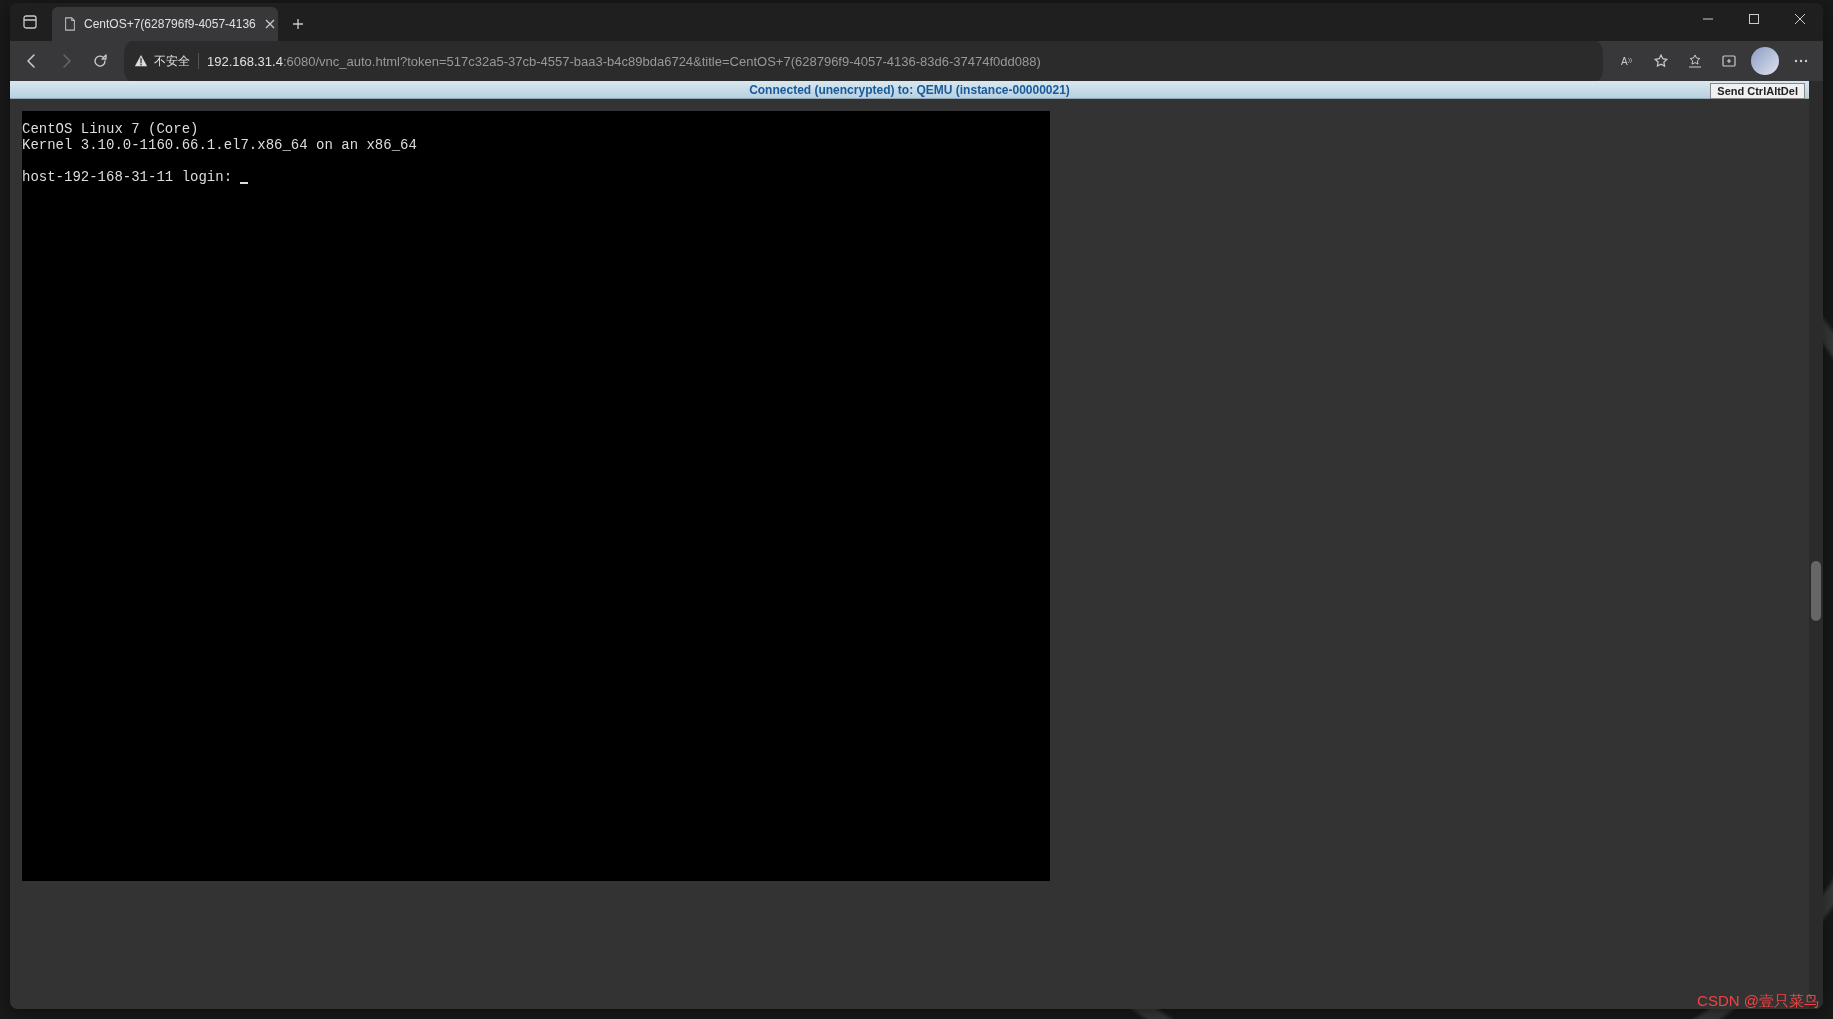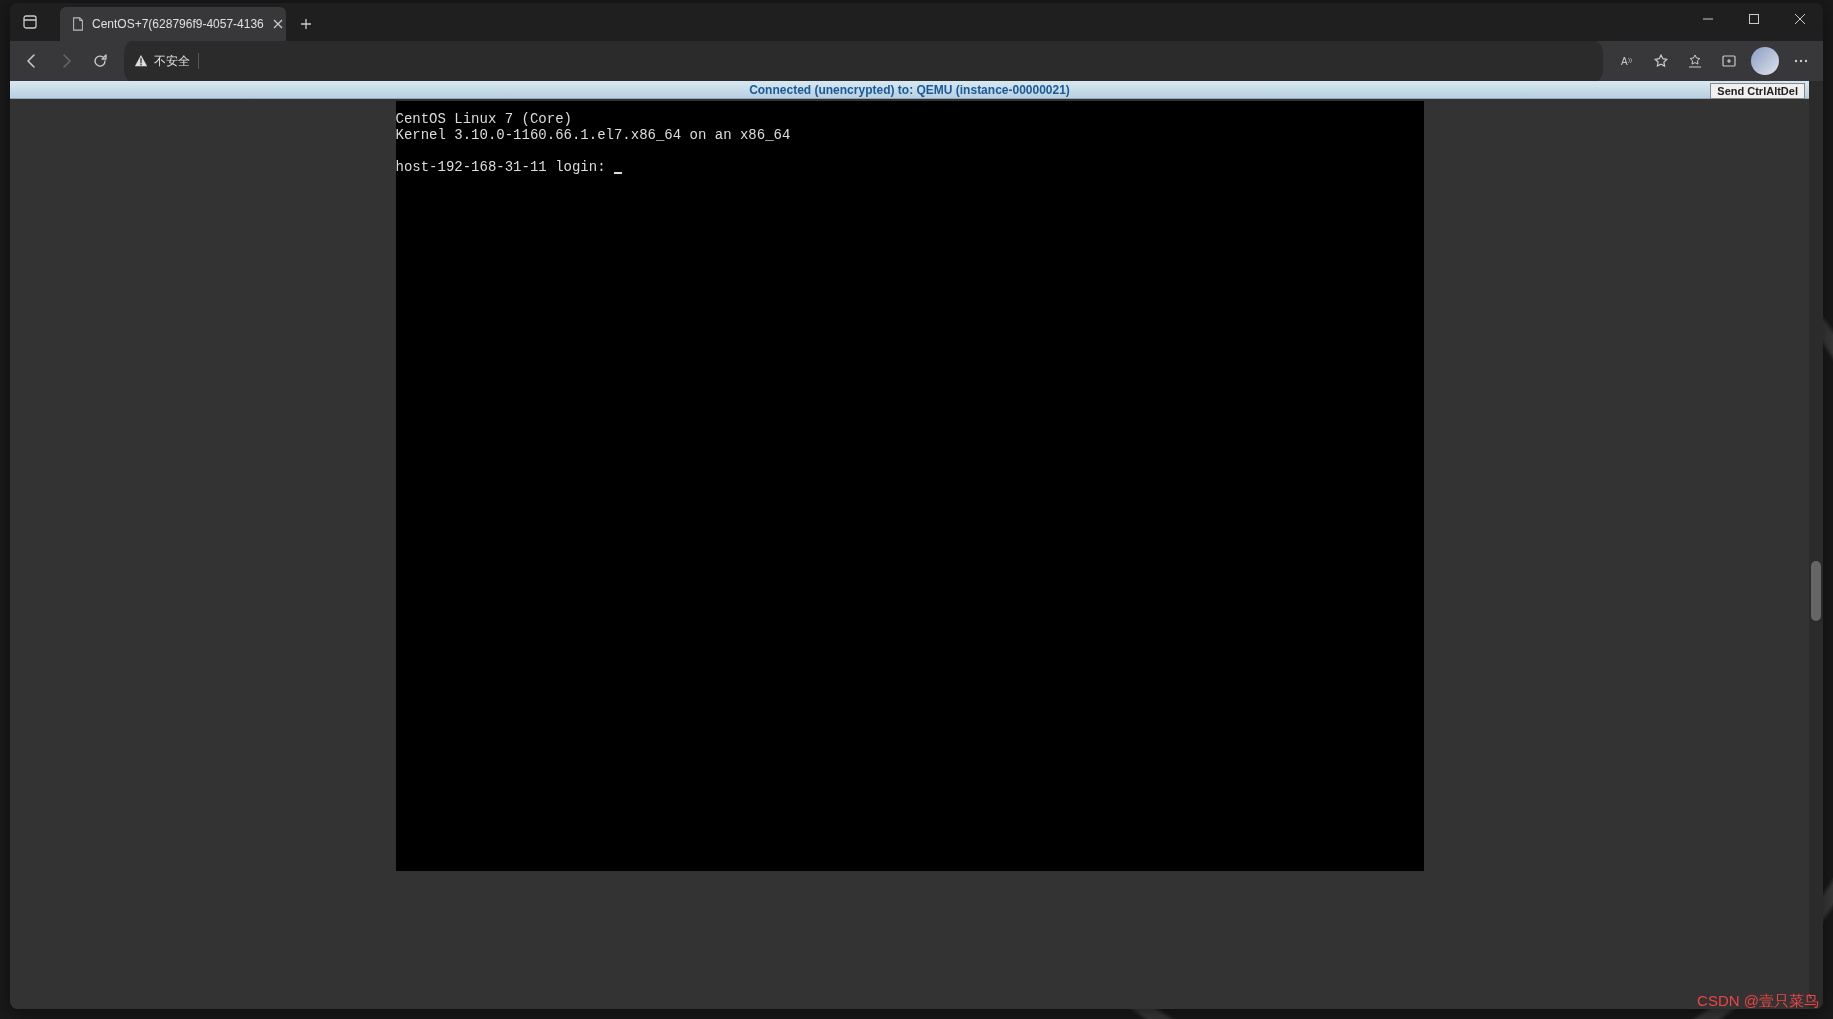--- a/index.html
+++ b/index.html
@@ -69,21 +69,21 @@
       height: 34px;
       min-width: 200px;
       max-width: 240px;
       background: #38383b;
       border-radius: 6px 6px 0 0;
       display: flex;
       align-items: center;
       padding: 0 0 0 10px;
       color: #e0e0e0;
       font-size: 12px;
-      margin-left: 10px;
+      margin-left: 2px;
       gap: 6px;
       justify-content: space-between;
     }
     
     .tab-favicon {
       width: 16px;
       height: 16px;
       display: flex;
       align-items: center;
       justify-content: center;
@@ -276,22 +276,21 @@
       font-size: 11px;
       color: #222;
       cursor: pointer;
       font-family: Arial, sans-serif;
       font-weight: bold;
     }
     
     
     .vnc-console-wrapper {
       display: flex;
-      justify-content: center;
-      padding: 2px;
+      padding: 12px;
       margin-right: 14px;
     }
     
     .vnc-console {
       width: 1028px;
       height: 770px;
       background: #000000;
       margin-top: 0;
       padding: 10px 0 0 0;
     }
@@ -403,20 +402,23 @@
       <div class="security-indicator">
         <span>
           <svg width="14" height="14" viewBox="0 0 16 16">
               <path d="M8 1L1 14h14z" fill="#ddd"></path>
               <path d="M8 5v5M8 12v.5" stroke="#333" stroke-width="1.5" stroke-linecap="round"></path>
             </svg>
         </span>
         <span>不安全</span>
       </div>
       <div class="divider"></div>
+      <div class="url-text">
+        <span class="url-host">192.168.31.4</span><span>:6080/vnc_auto.html?token=517c32a5-37cb-4557-baa3-b4c89bda6724&amp;title=CentOS+7(628796f9-4057-4136-83d6-37474f0dd088)</span>
+      </div>
     </div>
 
     <div class="toolbar-right">
       <div class="tool-btn">
         <svg width="16" height="16" viewBox="0 0 16 16">
             <text x="2" y="12" font-size="10" fill="currentColor" font-family="Arial">A</text>
             <text x="9" y="9" font-size="6" fill="currentColor" font-family="Arial">))</text>
           </svg>
       </div>
       <div class="tool-btn">

